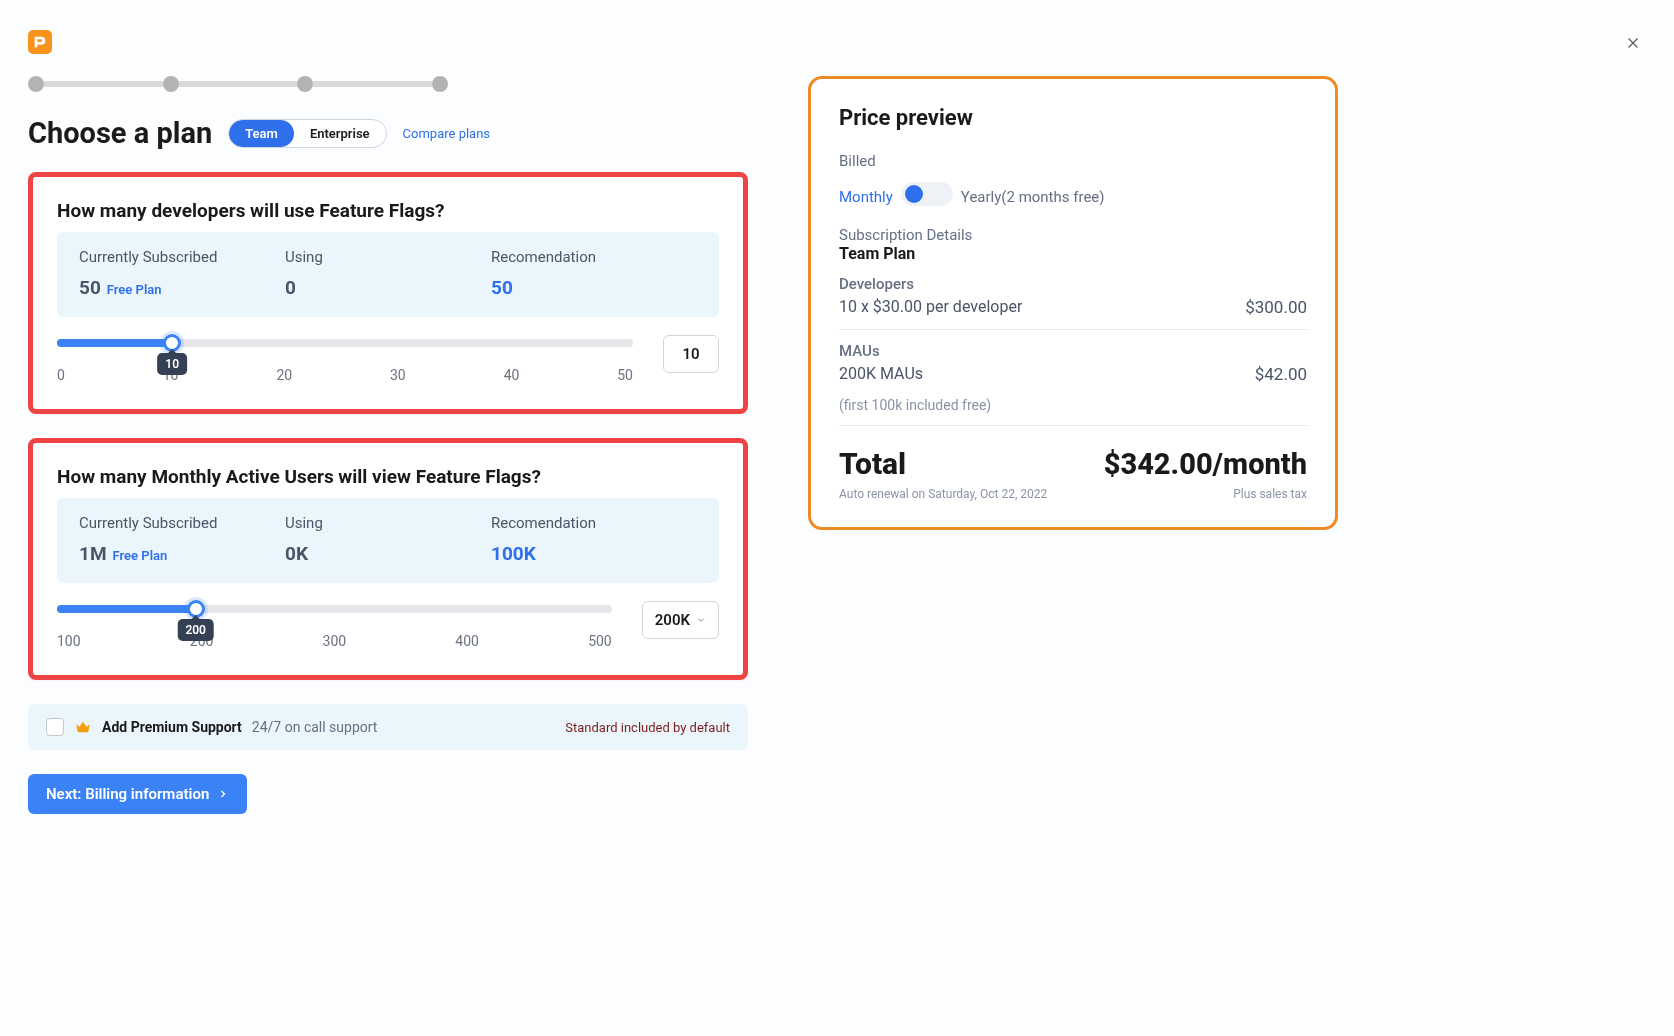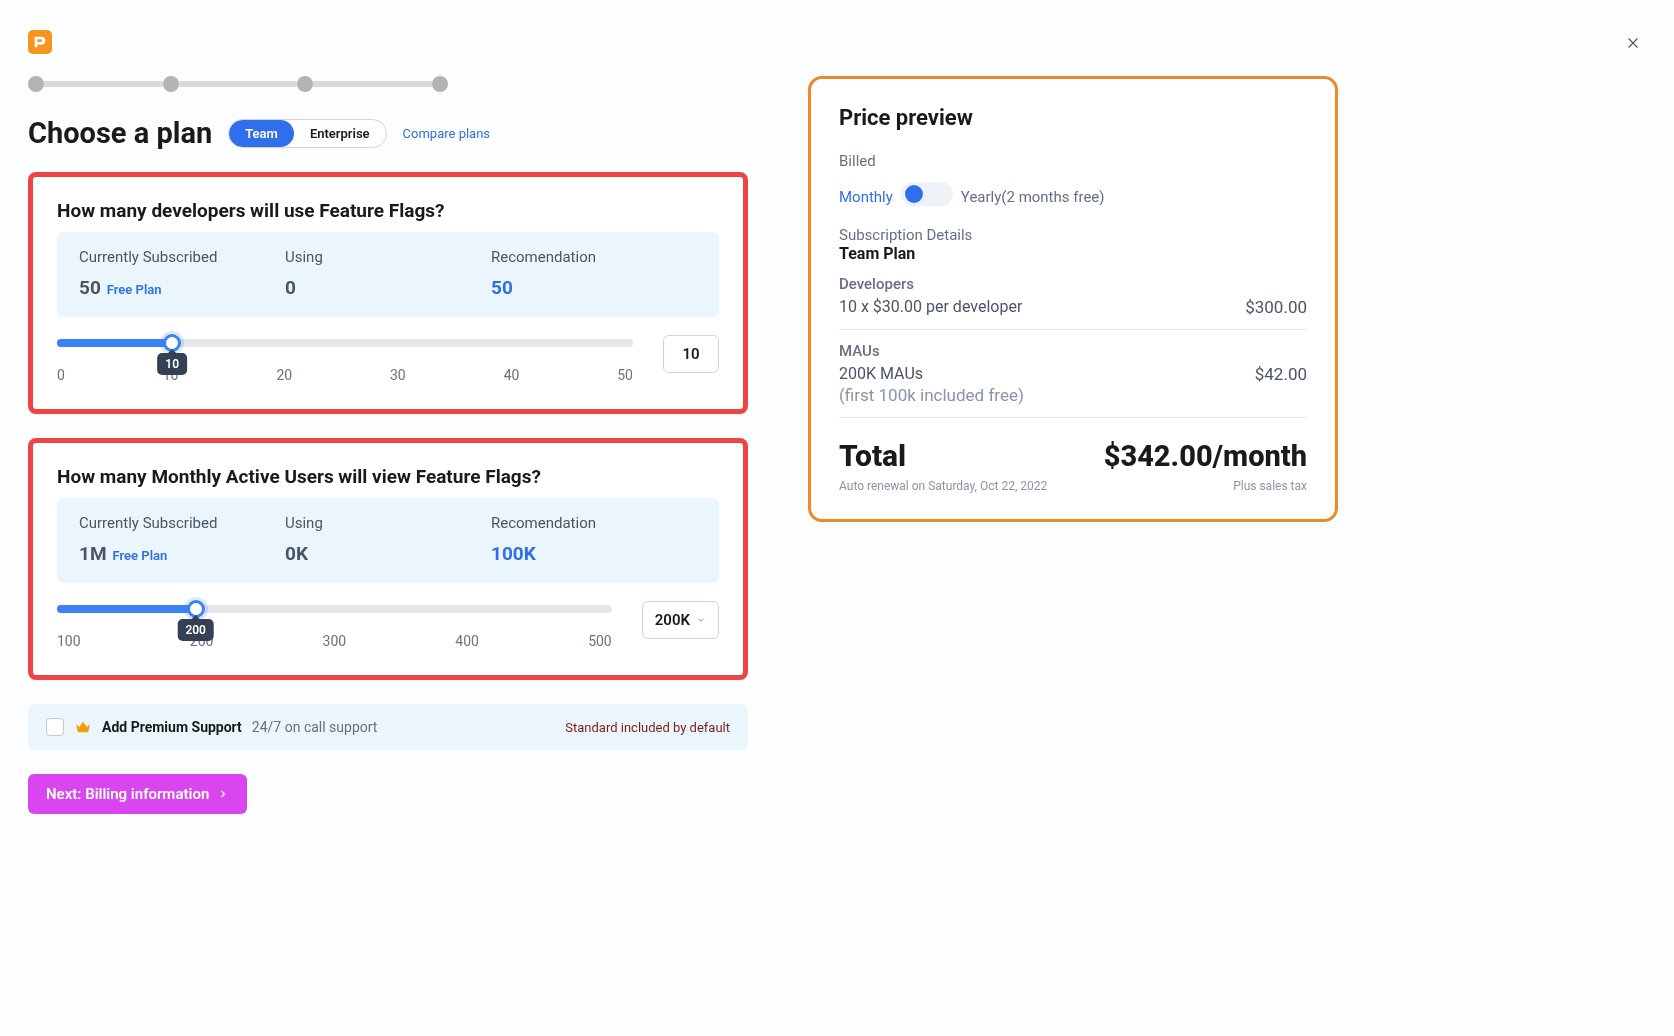--- a/index.html
+++ b/index.html
@@ -42,38 +42,38 @@
 .slider-badge::before{content:"";position:absolute;top:-4px;left:50%;transform:translateX(-50%);border:4px solid transparent;border-bottom-color:#344054;border-top:none}
 .slider-ticks{display:flex;justify-content:space-between;margin-top:20px;font-size:14px;color:#6b7280}
 .value-box{border:1px solid #d0d5dd;border-radius:6px;padding:9px 12px;font-size:15px;font-weight:600;min-width:56px;text-align:center;display:flex;align-items:center;gap:6px;justify-content:center;height:38px}
 .chev{width:10px;height:10px}
 .premium{background:#eaf6fb;border-radius:6px;padding:14px 18px;display:flex;align-items:center;gap:10px;margin-bottom:24px}
 .chk{width:18px;height:18px;border:1.5px solid #c0c8d0;border-radius:4px;background:#fff}
 .premium .crown{width:18px;height:18px}
 .premium .title{font-weight:700;font-size:14px}
 .premium .sub{color:#667085;font-size:14px}
 .premium .right{margin-left:auto;color:#7f1d1d;font-size:13px}
-.next-btn{background:#d946ef;color:#fff;border:none;border-radius:6px;padding:11px 18px;font-size:15px;font-weight:600;display:flex;align-items:center;gap:8px;cursor:pointer}
+.next-btn{background:#3b82f6;color:#fff;border:none;border-radius:6px;padding:11px 18px;font-size:15px;font-weight:600;display:flex;align-items:center;gap:8px;cursor:pointer}
 .next-btn svg{stroke:#fff;stroke-width:2.5}
 .preview{flex:1;border:3px solid #ed8a25;border-radius:14px;padding:26px 28px;background:#fff;max-width:530px}
 .preview h2{font-size:22px;font-weight:700;margin-bottom:22px}
 .billed{margin-bottom:20px}
 .billed .lbl{color:#667085;font-size:15px;margin-bottom:12px}
 .billed-row{display:flex;align-items:flex-end;gap:8px}
 .billed-row .opt{font-size:15px;color:#667085}
 .billed-row .opt.active{color:#2f6feb}
 .switch{width:52px;height:24px;background:#eef2f6;border-radius:12px;position:relative;cursor:pointer}
 .switch .knob{width:18px;height:18px;background:#2f6feb;border-radius:50%;position:absolute;top:3px;left:4px}
 .details-head{color:#667085;font-size:15px;margin-bottom:0}
 .plan-name{font-weight:700;font-size:16px;margin-bottom:12px}
 .detail-group{border-bottom:1px solid #e5e7eb;padding-bottom:12px;margin-bottom:12px}
 .detail-label{color:#667085;font-size:15px;margin-bottom:4px;font-weight:500}
 .detail-row{display:flex;justify-content:space-between;align-items:flex-start}
 .detail-row .desc{color:#4a5568;font-size:16px}
-.detail-row .desc .small{font-size:17px;color:#8a94a6;display:block;margin-top:2px}
+.detail-row .desc .small{font-size:14px;color:#8a94a6;display:block;margin-top:14px}
 .detail-row .amt{font-size:17px;color:#4a5568}
 .total-row{display:flex;justify-content:space-between;align-items:baseline;margin-top:20px}
 .total-row .tot{font-size:30px;font-weight:800}
 .total-row .amt{font-size:29px;font-weight:800}
 .foot-row{display:flex;justify-content:space-between;margin-top:6px;font-size:12px;color:#8a94a6}
 </style>
 </head>
 <body>
 
 <div class="top">

